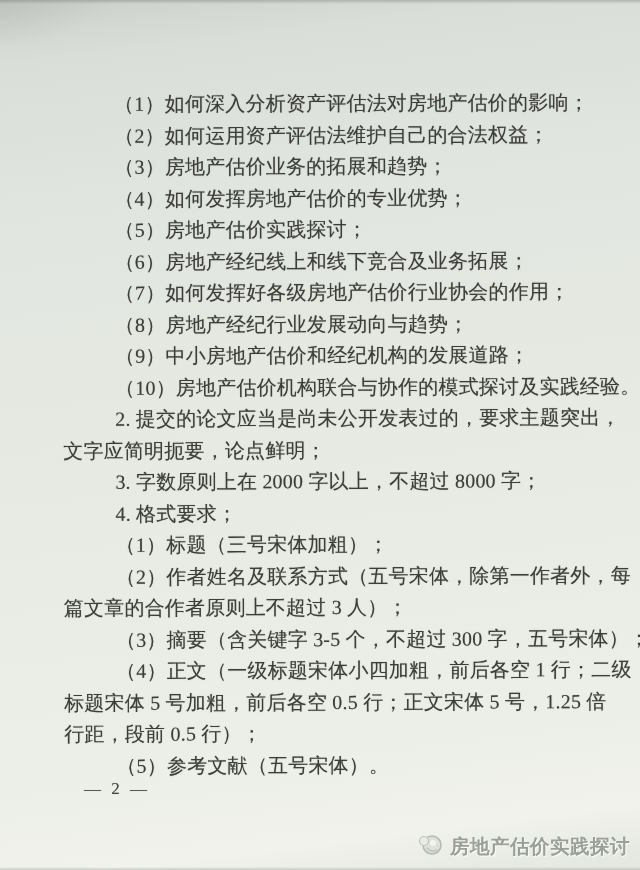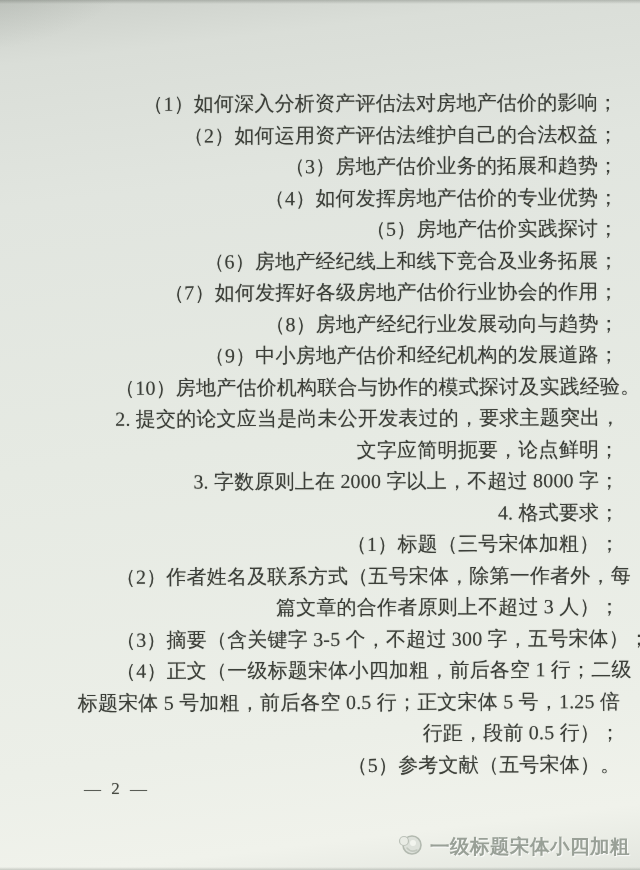--- a/index.html
+++ b/index.html
@@ -17,21 +17,20 @@
     background:
       radial-gradient(140% 55% at -8% -6%, rgba(96,104,96,0.30) 0%, rgba(96,104,96,0) 22%),
       linear-gradient(173deg,
         #cbcfc9 0%,
         #dadeD8 7%,
         #e1e5df 22%,
         #e6eae3 50%,
         #ecefe8 82%,
         #f0f2eb 93%,
         #e3e6df 100%);
-    text-align: right;
   }
   .page::before {
     content: "";
     position: absolute;
     left: 0; top: 0; right: 0;
     height: 4px;
     background: linear-gradient(180deg, rgba(100,106,98,0.35), rgba(100,106,98,0));
     pointer-events: none;
   }
   .page::after {
@@ -128,16 +127,16 @@
 
   <div class="watermark">
     <span class="wm-logo">
       <svg viewBox="0 0 30 30" width="30" height="30" aria-hidden="true">
         <circle cx="17" cy="14" r="9" fill="#dde1da" stroke="#b3bab0" stroke-width="1.6"></circle>
         <circle cx="9" cy="10" r="4.5" fill="#e9ece5" stroke="#bcc2b9" stroke-width="1.2"></circle>
         <path d="M12 17 q4 5 10 2" fill="none" stroke="#c2c8bf" stroke-width="1.6" stroke-linecap="round"></path>
         <circle cx="18" cy="12" r="3" fill="#f2f4ee"></circle>
       </svg>
     </span>
-    <span class="wm-text">一级标题宋体小四加粗</span>
+    <span class="wm-text">房地产估价实践探讨</span>
   </div>
 
 </div>
 
 </body></html>

